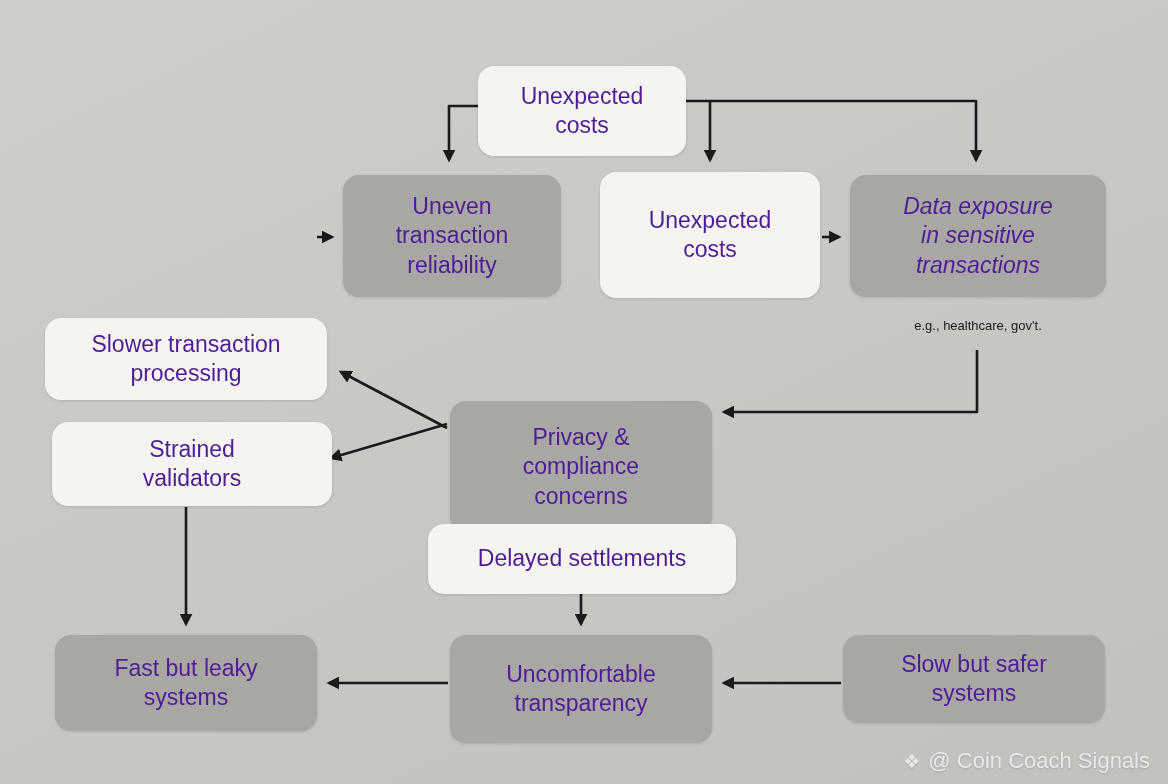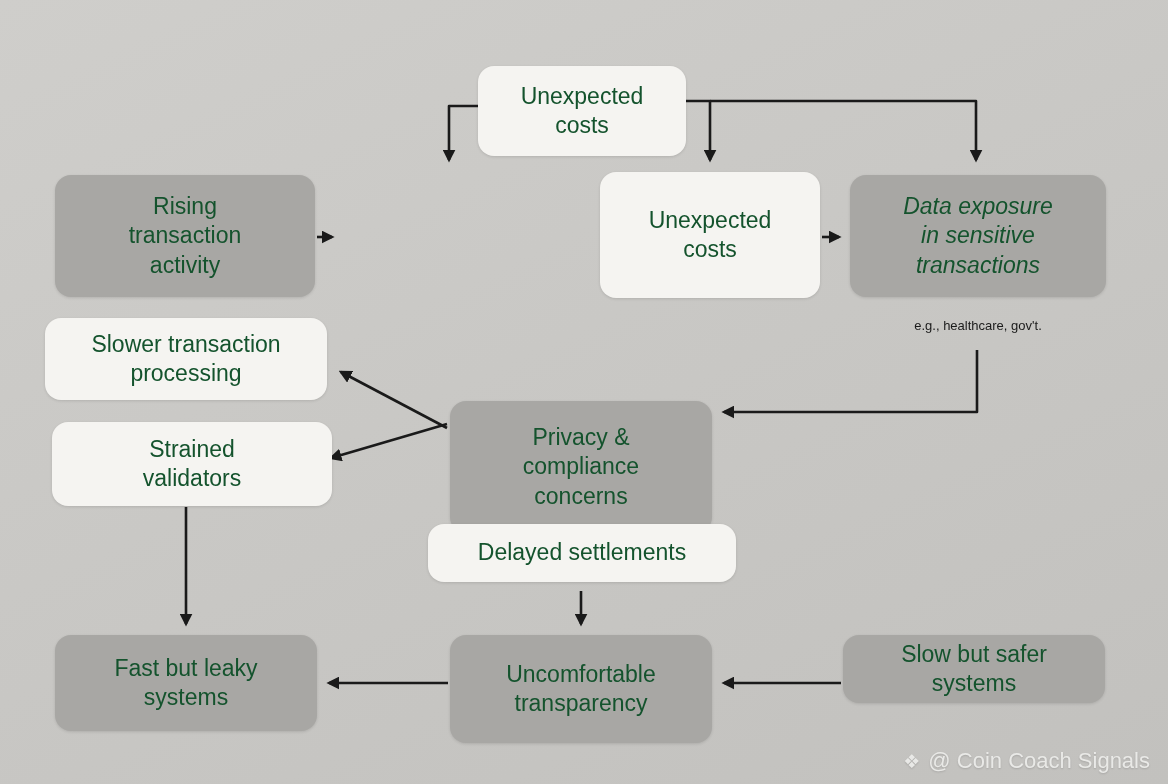--- a/index.html
+++ b/index.html
@@ -25,21 +25,21 @@
     stroke-linejoin:round;
     marker-end:url(#arrowhead);
   }
   .node{
     position:absolute;
     display:flex;align-items:center;justify-content:center;
     text-align:center;
     border-radius:16px;
     font-size:23px;
     font-weight:500;
-    color:#14532d;
+    color:#4c1d95;
     line-height:1.28;
     box-shadow:0 1px 3px rgba(0,0,0,0.12);
   }
   .node .label{display:block;}
   .gray{background:#a8a7a4;}
   .white{background:#f5f4f1;}
 
   .n-unexpected-top   {left:478px;top:66px; width:208px;height:90px;}
   .n-unexpected-top .label{max-width:150px;}
   .n-rising           {left:55px; top:175px;width:260px;height:122px;}
@@ -48,24 +48,24 @@
   .n-uneven .label    {max-width:132px;}
   .n-unexpected-mid   {left:600px;top:172px;width:220px;height:126px;}
   .n-unexpected-mid .label{max-width:150px;}
   .n-data-exposure    {left:850px;top:175px;width:256px;height:122px;}
   .n-data-exposure .label{max-width:162px;font-style:italic;}
   .n-slower           {left:45px; top:318px;width:282px;height:82px;padding:8px 14px;box-sizing:border-box;}
   .n-strained         {left:52px; top:422px;width:280px;height:84px;}
   .n-strained .label  {max-width:120px;}
   .n-privacy          {left:450px;top:365px;width:262px;height:132px;margin-top:36px;}
   .n-privacy .label   {max-width:135px;}
-  .n-delayed          {left:428px;top:524px;width:308px;height:58px;}
+  .n-delayed          {left:428px;top:524px;width:308px;height:70px;}
   .n-fast-leaky       {left:55px; top:635px;width:262px;height:96px;padding:18px 24px;box-sizing:border-box;}
   .n-uncomfortable    {left:450px;top:635px;width:262px;height:108px;padding:0 12px;box-sizing:border-box;justify-content:center;}
-  .n-slow-safer       {left:843px;top:635px;width:262px;height:68px;padding:0 24px;box-sizing:border-box;}
+  .n-slow-safer       {left:843px;top:635px;width:262px;height:88px;padding:0 24px;box-sizing:border-box;}
 
   .note{
     position:absolute;
     left:850px;top:318px;width:256px;
     text-align:center;
     font-size:13px;
     font-weight:500;
     color:#1b1b1b;
   }
   .watermark{
@@ -103,24 +103,24 @@
         <path d="M 186 507 V 624" class="edge"></path>
         <path d="M 448 683 H 329" class="edge"></path>
         <path d="M 841 683 H 724" class="edge"></path>
       </g>
   </svg>
 
   <div class="node white n-unexpected-top">
     <span class="label">Unexpected costs</span>
   </div>
 
-  <div class="node gray n-rising">
-    <span class="label">Rising transaction activity</span>
+
+  <div class="node gray n-uneven">
+    <span class="label">Uneven transaction reliability</span>
   </div>
-
 
   <div class="node white n-unexpected-mid">
     <span class="label">Unexpected costs</span>
   </div>
 
   <div class="node gray n-data-exposure">
     <span class="label">Data exposure in sensitive transactions</span>
   </div>
 
   <div class="note">e.g., healthcare, gov't.</div>

